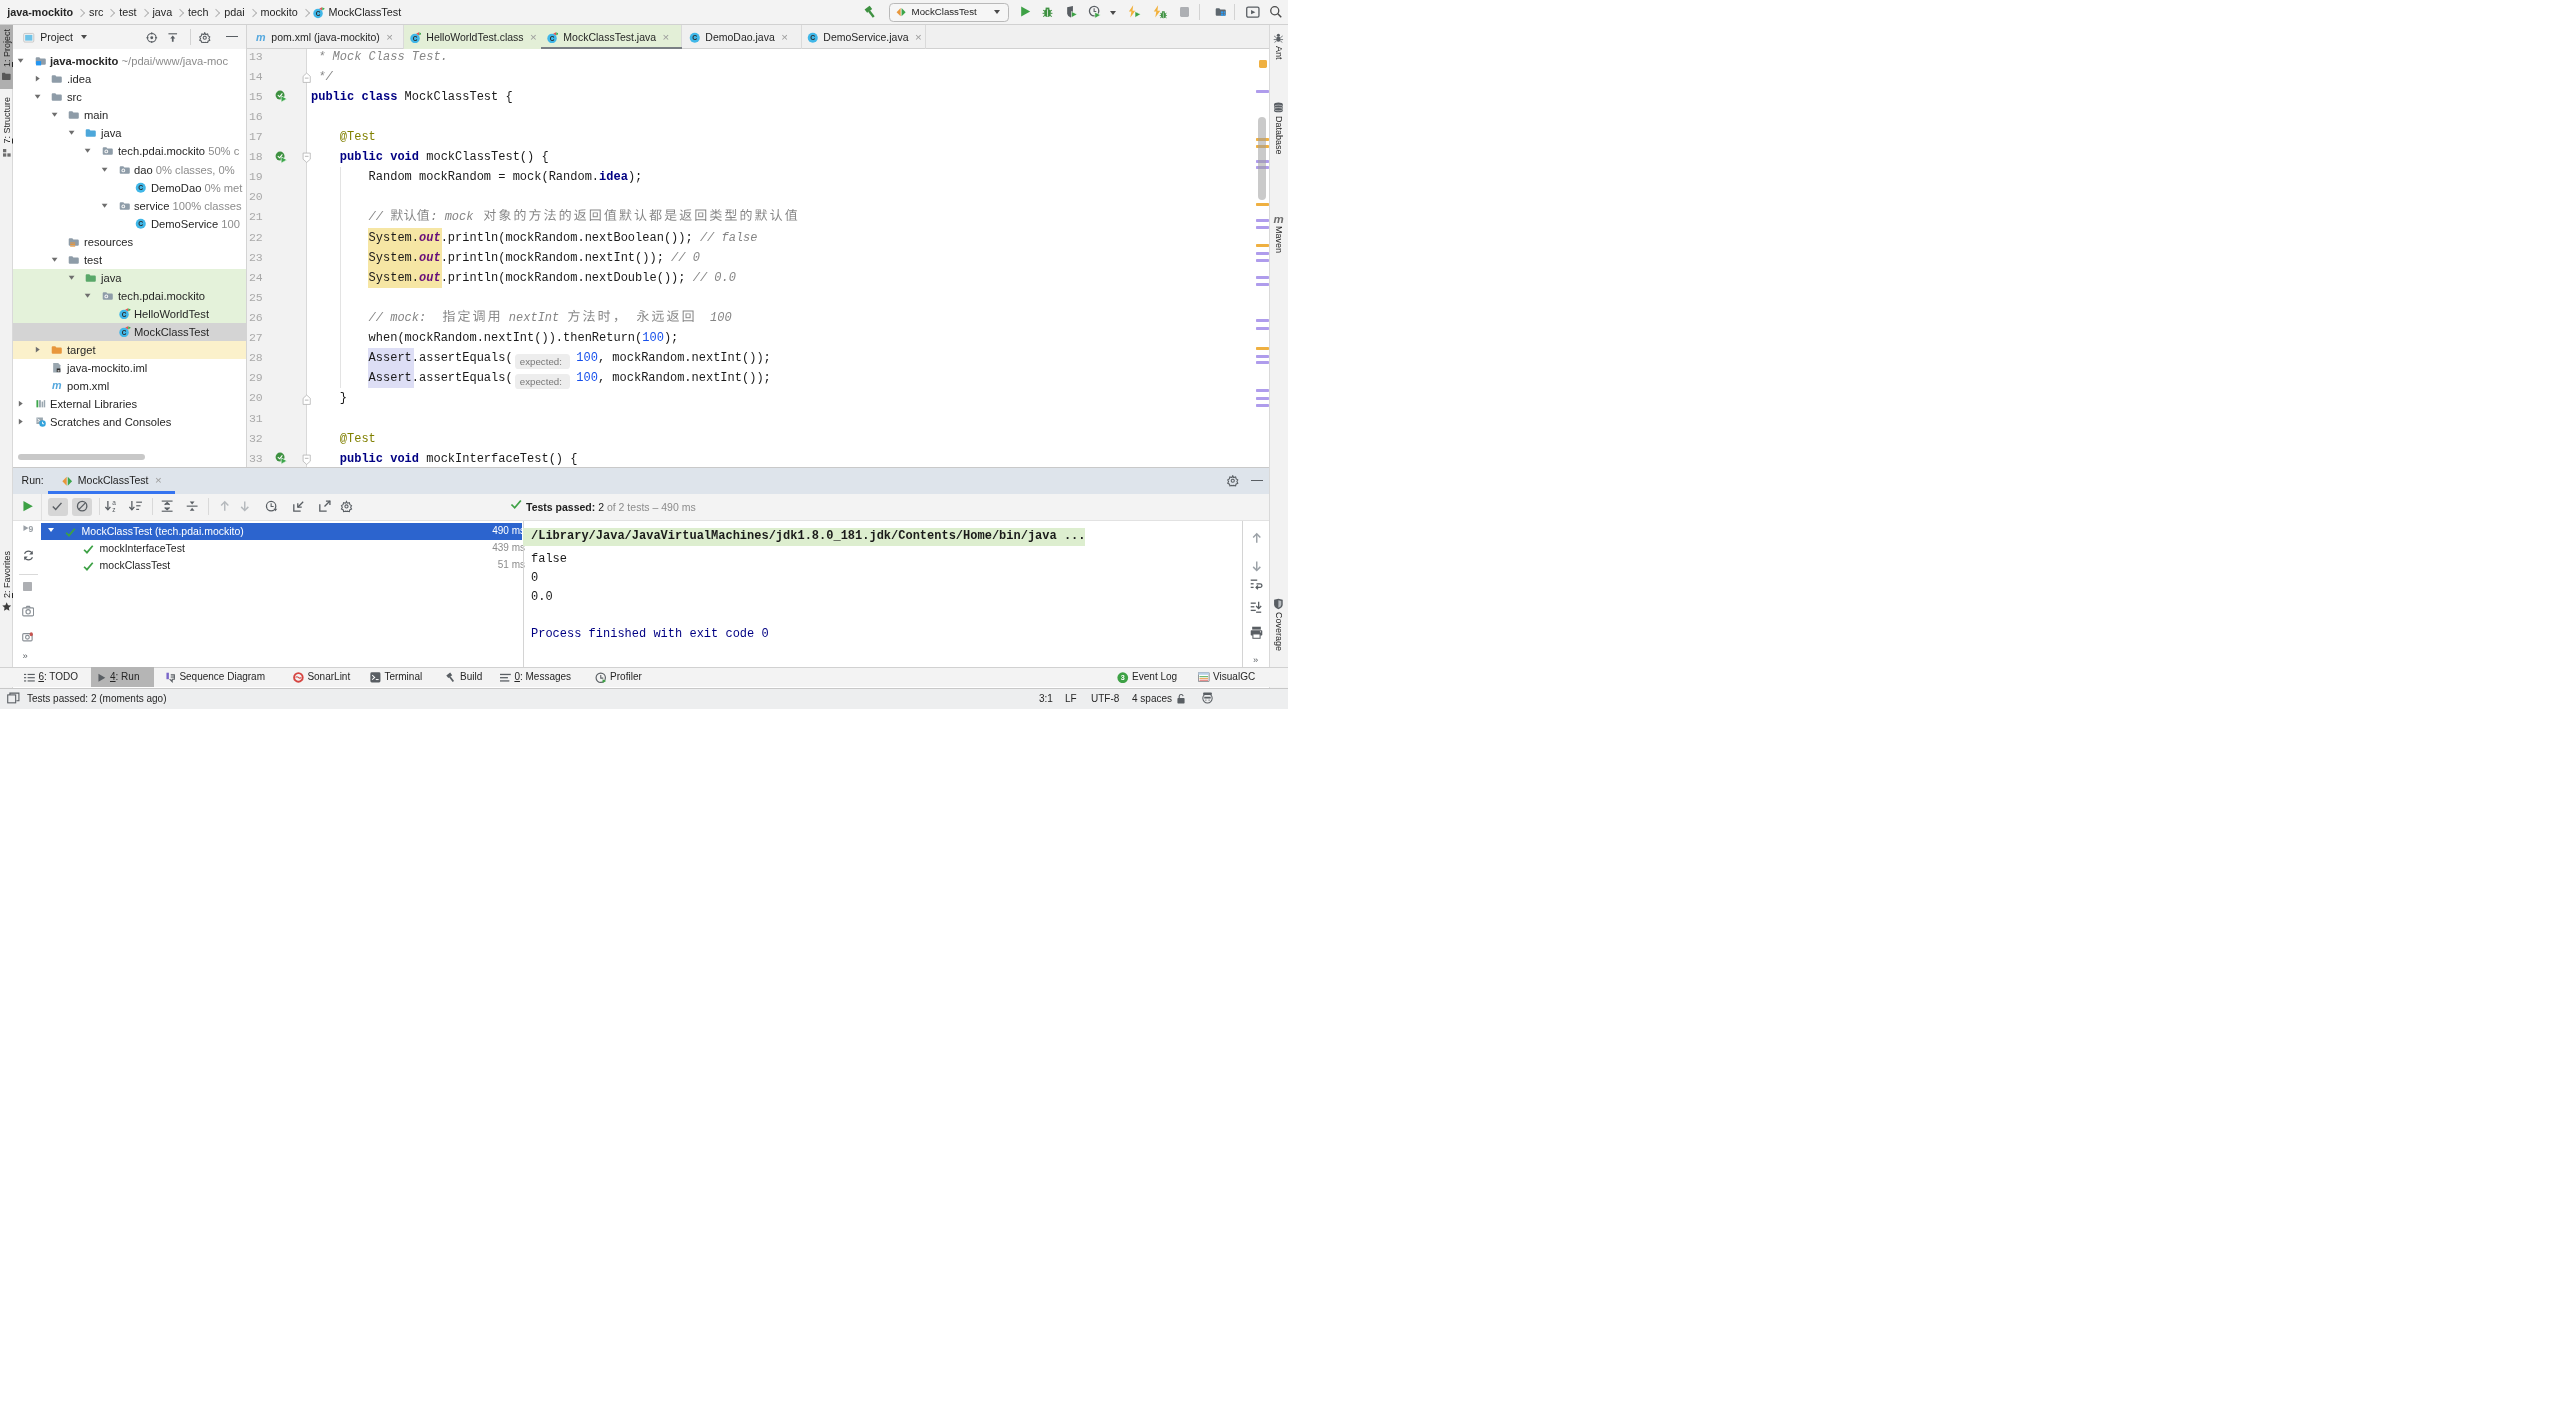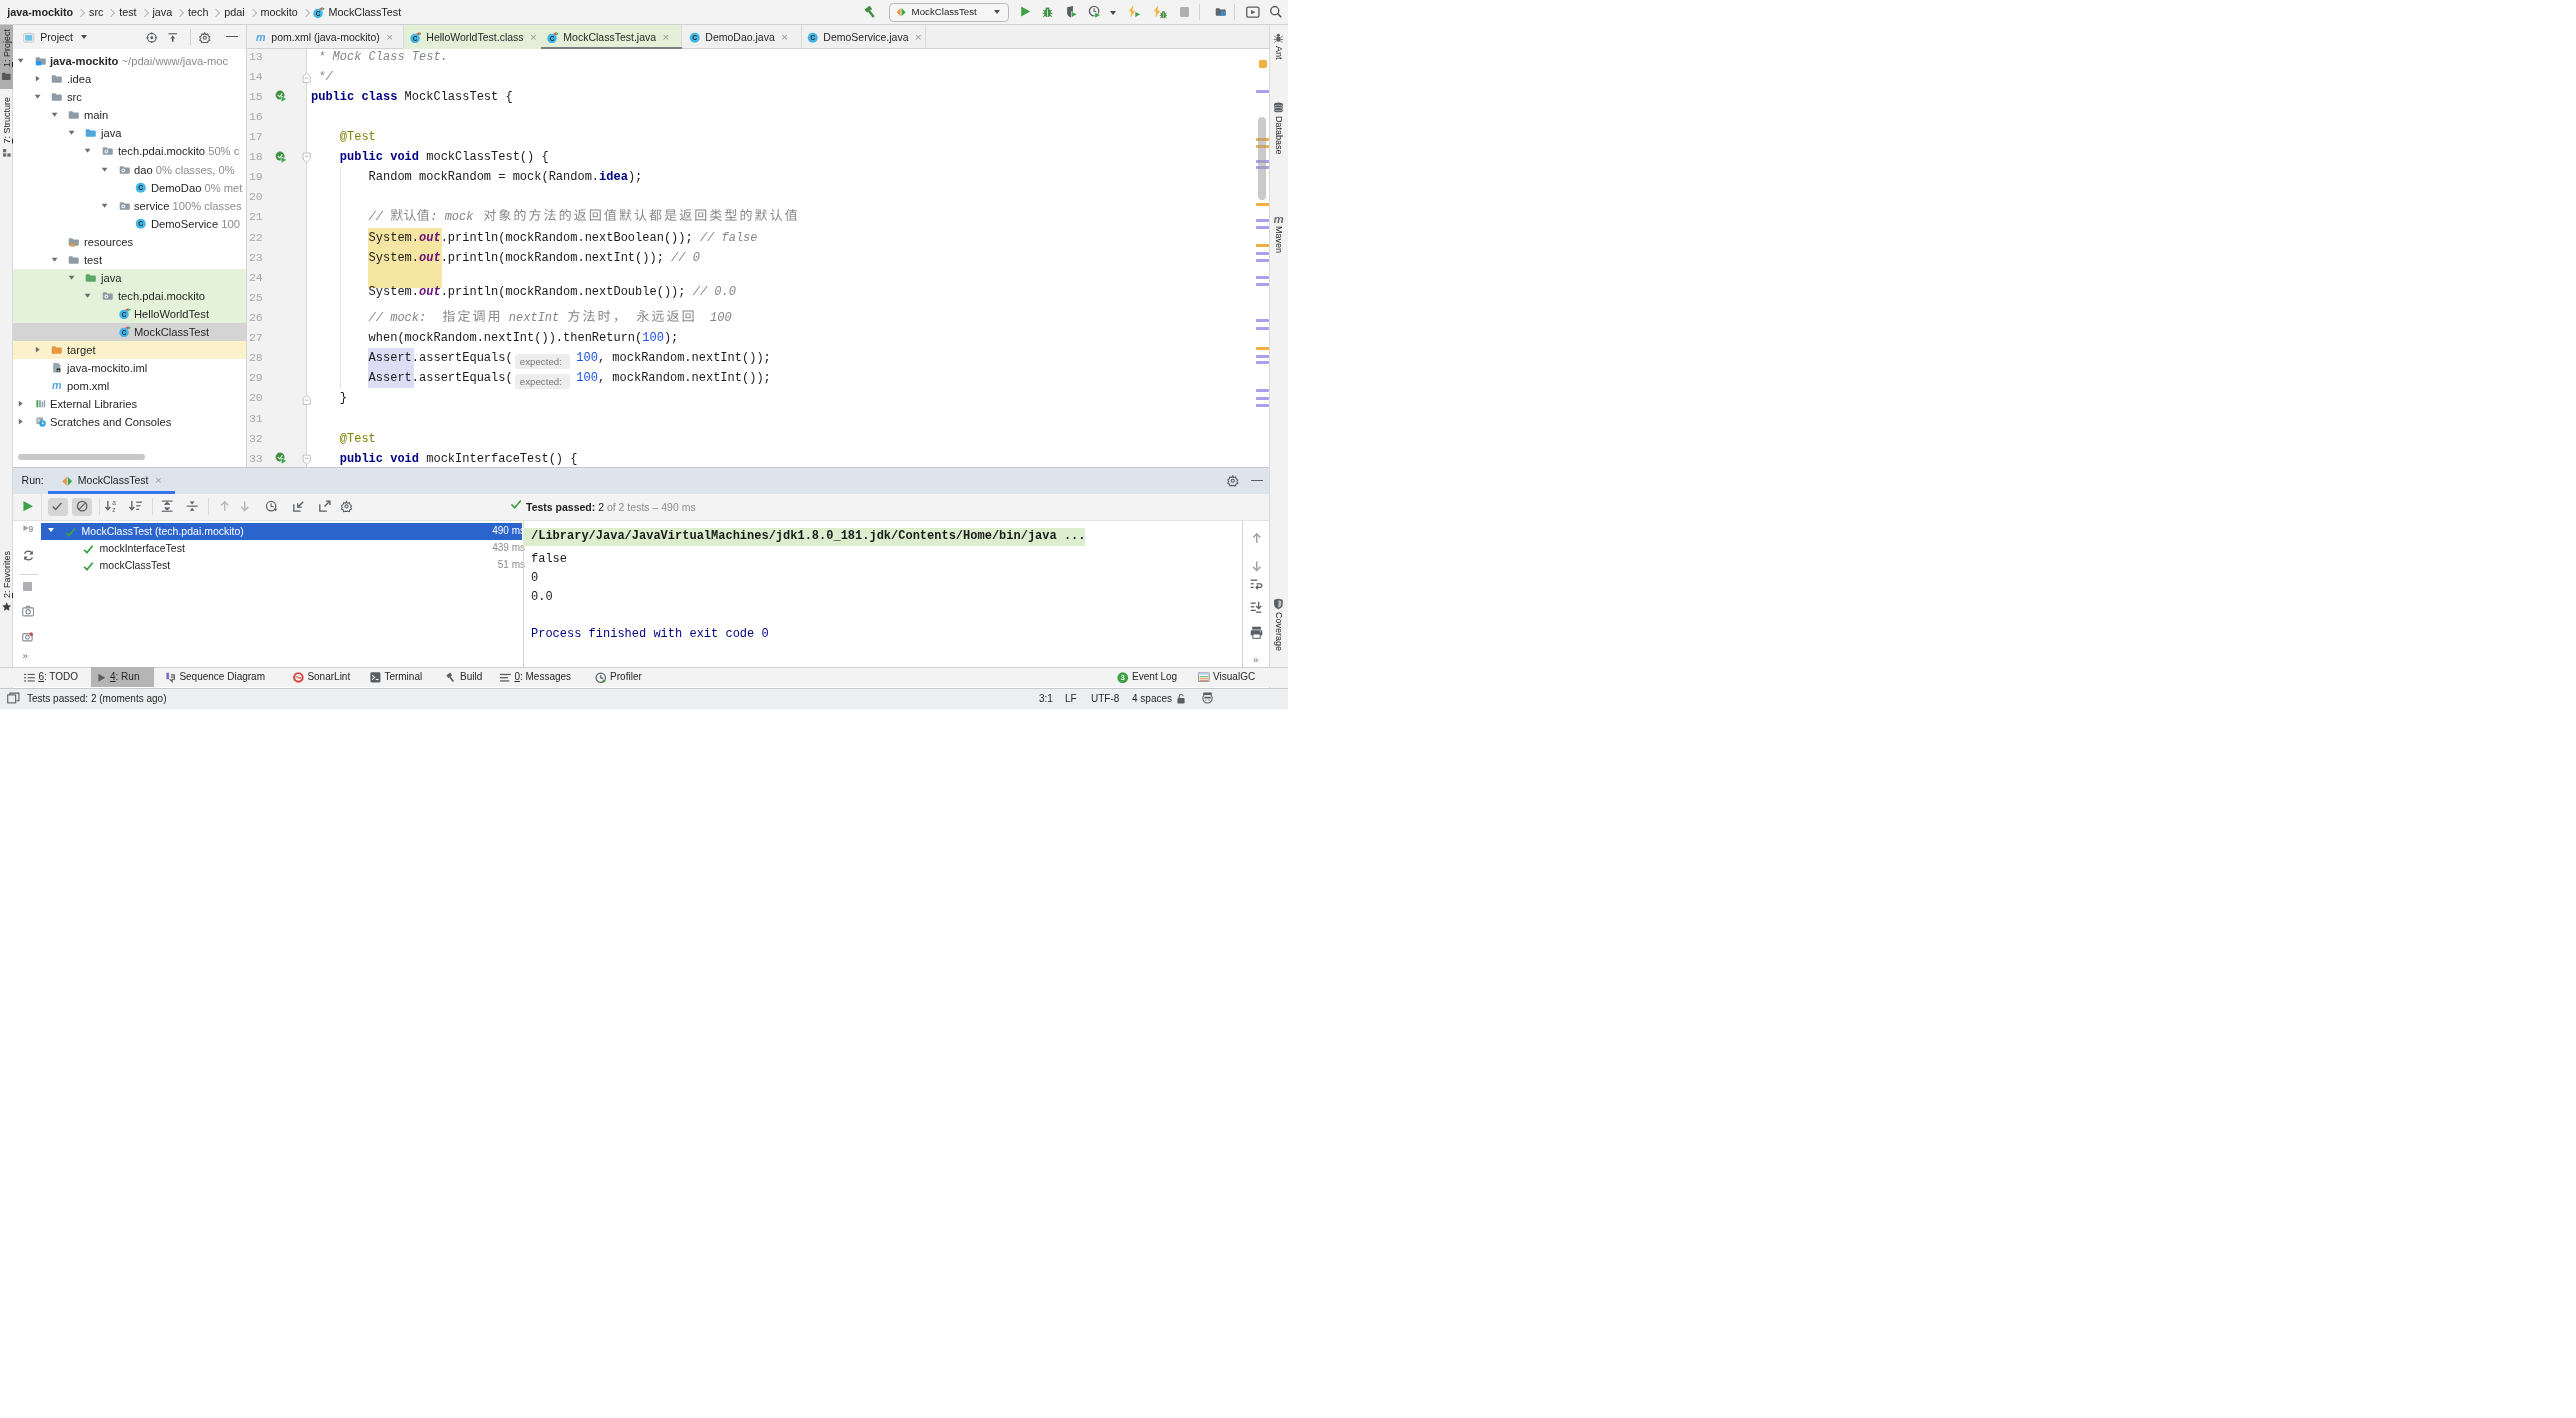--- a/index.html
+++ b/index.html
@@ -555,21 +555,21 @@
             <use href="#g9" transform="translate(296.85,16.6) scale(0.01820,-0.01820)"></use>
             <use href="#g12" transform="translate(317.95,16.6) scale(0.01820,-0.01820)"></use>
             <use href="#g13" transform="translate(339.05,16.6) scale(0.01820,-0.01820)"></use>
             <use href="#g5" transform="translate(360.15,16.6) scale(0.01820,-0.01820)"></use>
             <use href="#g0" transform="translate(381.25,16.6) scale(0.01820,-0.01820)"></use>
             <use href="#g1" transform="translate(402.35,16.6) scale(0.01820,-0.01820)"></use>
             <use href="#g2" transform="translate(423.45,16.6) scale(0.01820,-0.01820)"></use>
           </svg></span></div>
 <div class="cl" style="left:64px;top:179px">        System.<span class="sf">out</span>.println(mockRandom.nextBoolean()); <span class="cm">// false</span></div>
 <div class="cl" style="left:64px;top:199px">        System.<span class="sf">out</span>.println(mockRandom.nextInt()); <span class="cm">// 0</span></div>
-<div class="cl" style="left:64px;top:233px">        System.<span class="sf">out</span>.println(mockRandom.nextDouble()); <span class="cm">// 0.0</span></div>
+<div class="cl" style="left:64px;top:219px">        System.<span class="sf">out</span>.println(mockRandom.nextDouble()); <span class="cm">// 0.0</span></div>
 <div class="cl" style="left:64px;top:259px">        <span class="cm">// <span class="it">mock</span>:  <svg class="cjk" width="61" height="15" viewBox="0 0 84.40 21" style="fill:#858585">
             <use href="#g14" transform="translate(1.45,16.6) scale(0.01820,-0.01820)"></use>
             <use href="#g15" transform="translate(22.55,16.6) scale(0.01820,-0.01820)"></use>
             <use href="#g16" transform="translate(43.65,16.6) scale(0.01820,-0.01820)"></use>
             <use href="#g17" transform="translate(64.75,16.6) scale(0.01820,-0.01820)"></use>
           </svg> <span class="it">nextInt</span> <svg class="cjk" width="46" height="15" viewBox="0 0 63.30 21" style="fill:#858585">
             <use href="#g6" transform="translate(1.45,16.6) scale(0.01820,-0.01820)"></use>
             <use href="#g7" transform="translate(22.55,16.6) scale(0.01820,-0.01820)"></use>
             <use href="#g18" transform="translate(43.65,16.6) scale(0.01820,-0.01820)"></use>
           </svg><svg class="cjk" width="15" height="15" viewBox="0 0 21.10 21" style="fill:#858585">

